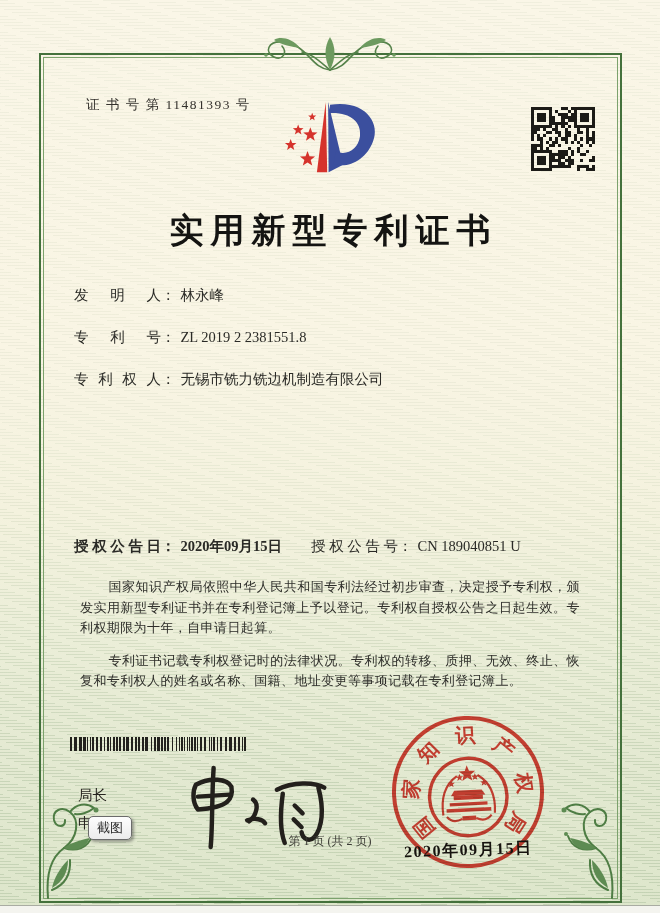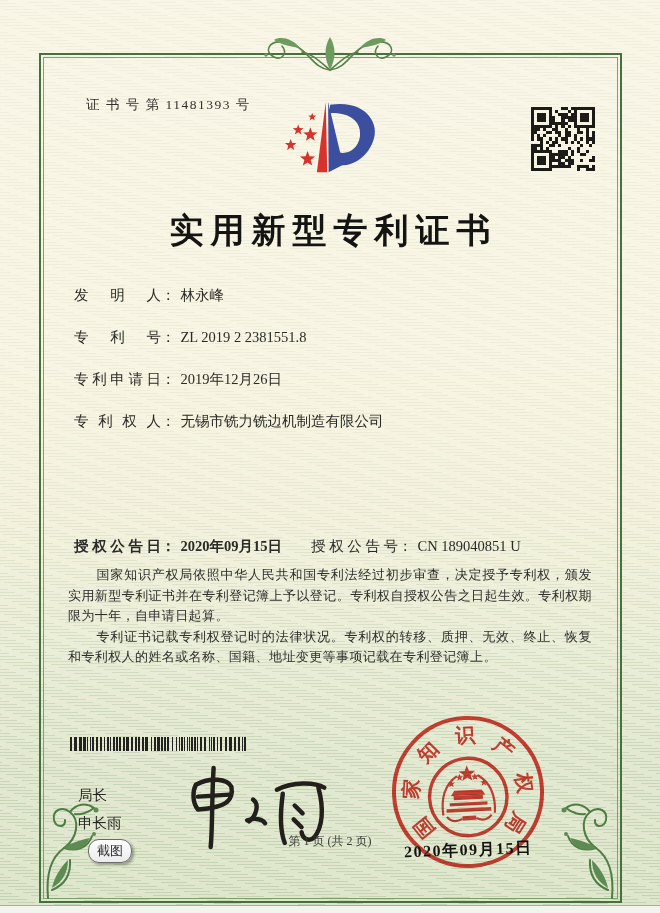--- a/index.html
+++ b/index.html
@@ -28,27 +28,27 @@
     font-size:34px;font-weight:bold;letter-spacing:7px;text-indent:7px;color:#141412;}
   .fields{position:absolute;left:74px;top:286px;width:520px;}
   .field-row{height:42px;font-size:14.5px;color:#2a2a26;white-space:nowrap;}
   .f-label,.g-label{display:inline-block;width:87px;text-align:justify;
     text-align-last:justify;-moz-text-align-last:justify;vertical-align:top;}
   .f-value,.g-value{margin-left:5px;}
   .grant-row{position:absolute;left:74px;top:537px;font-size:14.5px;color:#2a2a26;display:flex;white-space:nowrap;}
   .grant-left{width:237px;font-weight:bold;}
   .paragraphs{position:absolute;left:68px;top:565px;width:524px;
     font-size:13px;line-height:20.5px;letter-spacing:.4px;color:#2e2e2a;text-align:justify;}
-  .paragraphs p{margin:0;text-indent:2.2em;}
+  .paragraphs p{margin:12px;text-indent:2.2em;}
   .barcode{position:absolute;left:70px;top:737px;width:176px;height:14px;}
   .signer{position:absolute;left:78px;top:781px;font-size:14.5px;line-height:28px;color:#26241f;}
   .signature{position:absolute;left:182px;top:757px;width:168px;height:96px;}
-  .screenshot-btn{position:absolute;left:88px;top:839px;padding:2px 8px;
+  .screenshot-btn{position:absolute;left:88px;top:816px;padding:2px 8px;
     font-family:"Liberation Sans","DejaVu Sans",sans-serif;font-size:13px;color:#2b2b2b;
-    background:linear-gradient(180deg,#fdfdfd,#ececec);border:1px solid #6b6b6b;border-radius:11px;
+    background:linear-gradient(180deg,#fdfdfd,#ececec);border:1px solid #6b6b6b;border-radius:5px;
     box-shadow:2px 2px 3px rgba(60,60,60,.45);cursor:pointer;}
   .seal{position:absolute;left:392px;top:716px;width:152px;height:152px;
     transform:rotate(-3deg);mix-blend-mode:multiply;opacity:.93;}
   .seal-ring{position:absolute;inset:0;border:4px solid #d8352b;border-radius:50%;box-sizing:border-box;}
   .seal-char{position:absolute;left:50%;top:50%;font-size:20px;font-weight:bold;color:#d8352b;line-height:1;}
   .seal-emblem{position:absolute;left:50%;top:53%;width:86px;height:86px;transform:translate(-50%,-50%);}
   .seal-date{position:absolute;left:404px;top:840px;font-size:16px;font-weight:bold;
     letter-spacing:1.5px;color:#16130f;transform:rotate(-2deg);}
   .footer{position:absolute;left:0;right:0;top:833px;text-align:center;font-size:12px;color:#3a3a34;}
   .page-bottom-edge{position:absolute;left:0;right:0;top:905px;height:8px;
@@ -361,21 +361,20 @@
     <rect x="18" y="20" width="1" height="1" fill="#1c1b17"></rect>
     <rect x="19" y="20" width="1" height="1" fill="#1c1b17"></rect>
     <rect x="20" y="20" width="1" height="1" fill="#1c1b17"></rect>
   </svg>
 
 <div class="title">实用新型专利证书</div>
 
 <div class="fields" id="field-rows">
     <div class="field-row"><span class="f-label">发明人</span><span>：</span><span class="f-value">林永峰</span></div>
     <div class="field-row"><span class="f-label">专利号</span><span>：</span><span class="f-value">ZL 2019 2 2381551.8</span></div>
-    <div class="field-row"><span class="f-label">专利申请日</span><span>：</span><span class="f-value">2019年12月26日</span></div>
     <div class="field-row"><span class="f-label">专利权人</span><span>：</span><span class="f-value">无锡市铣力铣边机制造有限公司</span></div>
   </div>
 
 <div class="grant-row">
   <span class="grant-left"><span class="g-label">授权公告日</span><span>：</span><span class="g-value">2020年09月15日</span></span>
   <span><span class="g-label">授权公告号</span><span>：</span><span class="g-value">CN 189040851 U</span></span>
 </div>
 
 <div class="paragraphs">
   <p>国家知识产权局依照中华人民共和国专利法经过初步审查，决定授予专利权，颁发实用新型专利证书并在专利登记簿上予以登记。专利权自授权公告之日起生效。专利权期限为十年，自申请日起算。</p>

